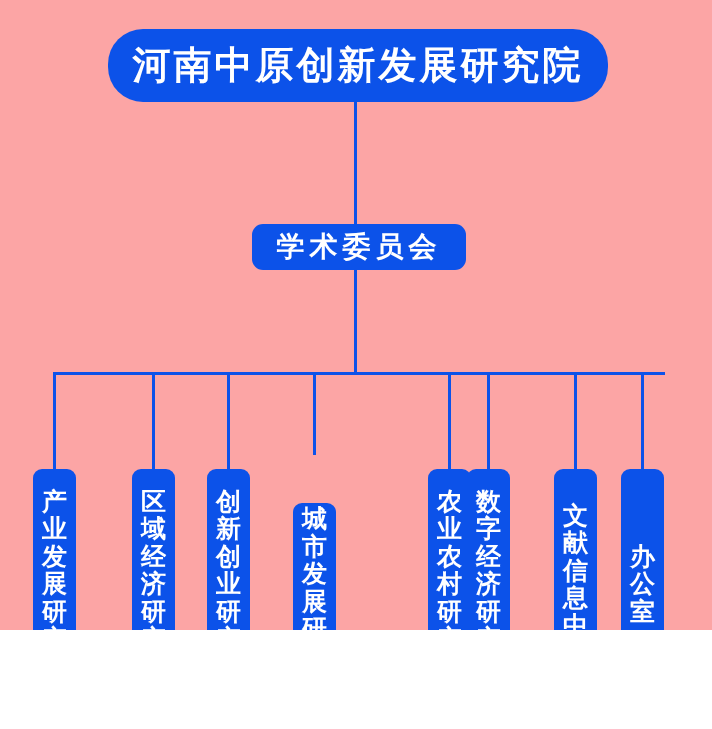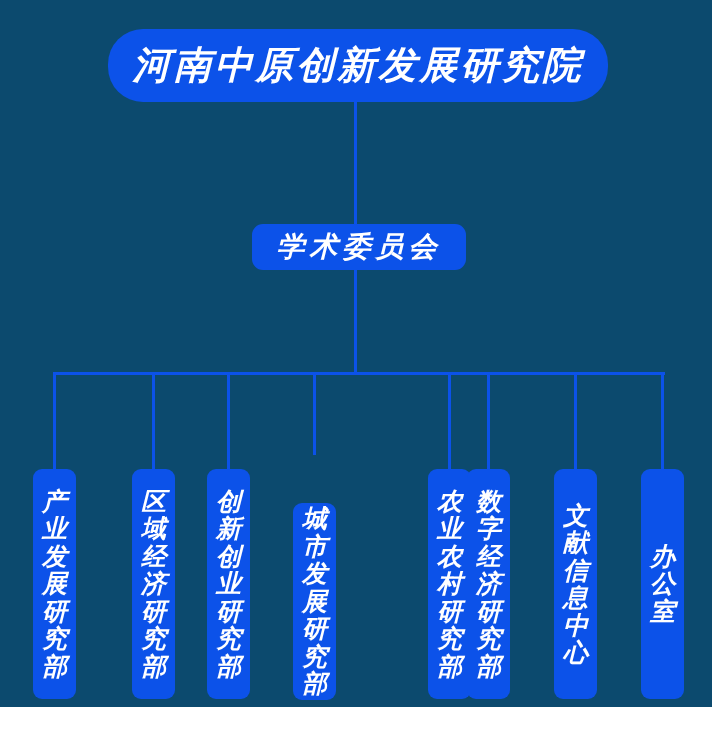--- a/index.html
+++ b/index.html
@@ -3,25 +3,24 @@
 <meta charset="utf-8">
 <style>
   html, body {
     margin: 0;
     padding: 0;
     background: #ffffff;
   }
   .canvas {
     position: relative;
     width: 712px;
-    height: 707px;
-    background: #0c4a6e;
+    height: 630px;
+    background: #fca5a5;
     font-family: "Liberation Sans", sans-serif;
     overflow: hidden;
-    font-style: italic;
   }
   .node {
     position: absolute;
     background: #0C52E9;
     color: #ffffff;
     display: flex;
     align-items: center;
     justify-content: center;
     font-weight: 700;
     box-sizing: border-box;
@@ -85,21 +84,21 @@
     text-align: center;
     word-break: break-all;
   }
   .d1 { left: 33px; }
   .d2 { left: 132px; }
   .d3 { left: 207px; }
   .d4 { left: 293px; gap: 48px; }
   .d5 { left: 380px; margin-left: 48px; }
   .d6 { left: 467px; }
   .d7 { left: 554px; }
-  .d8 { left: 641px; }
+  .d8 { left: 621px; }
 </style>
 </head>
 <body>
 
 <div class="canvas">
 
   <div class="node root-box">
     <span>河南中原创新发展研究院</span>
   </div>
 

